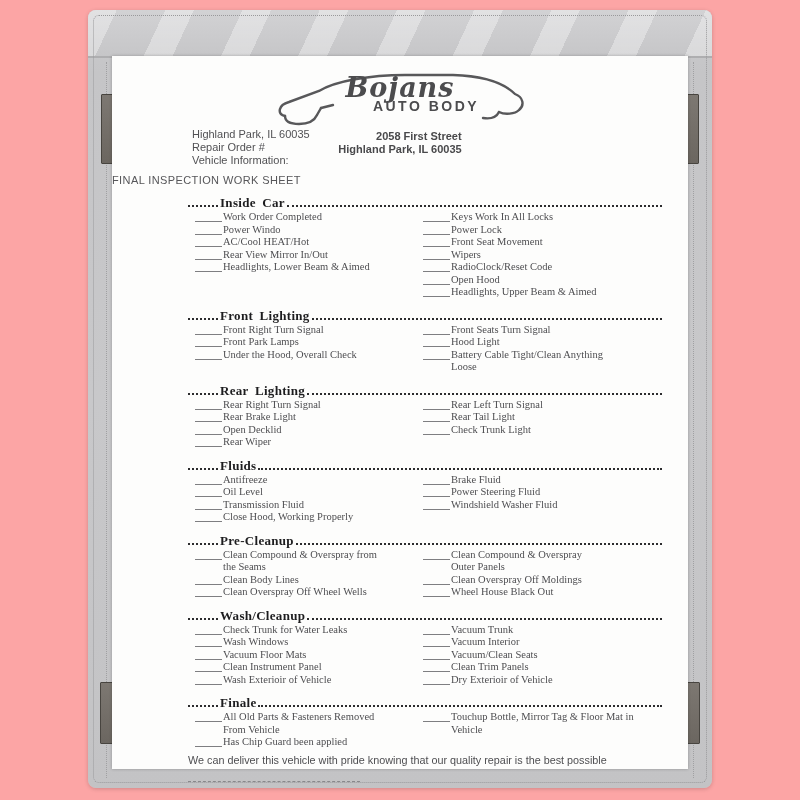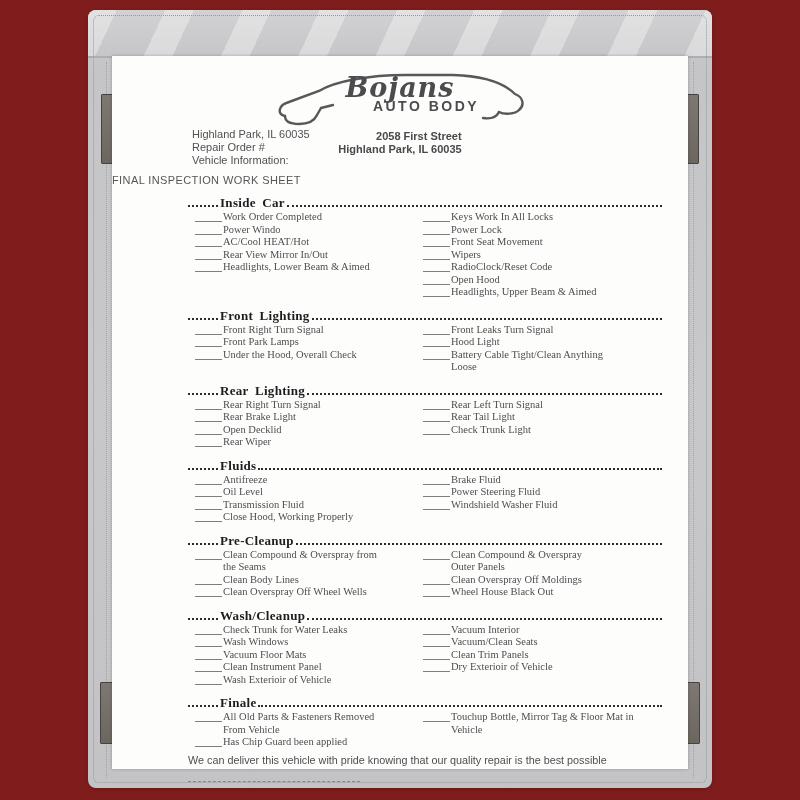--- a/index.html
+++ b/index.html
@@ -1,16 +1,16 @@
 <!DOCTYPE html>
 <html><head>
 <meta charset="utf-8">
 <style>
   html,body{margin:0;padding:0;background:#ffffff;}
-  .scene{position:relative;width:800px;height:800px;background:#7f1d1d;overflow:hidden;
+  .scene{position:relative;width:800px;height:800px;background:#fca5a5;overflow:hidden;
          font-family:"Liberation Sans",sans-serif;}
   
   .sleeve{position:absolute;left:88px;top:10px;width:624px;height:778px;
           background:linear-gradient(180deg,#cbcbcd 0%,#c5c5c7 8%,#c8c8ca 50%,#c3c3c5 100%);
           border-radius:8px;box-shadow:0 1px 4px rgba(0,0,0,.18);}
   .flap{position:absolute;left:0;top:0;width:624px;height:46px;border-radius:8px 8px 0 0;
         background:repeating-linear-gradient(115deg,rgba(255,255,255,.35) 0 26px,rgba(255,255,255,0) 26px 70px),
                    linear-gradient(180deg,#d2d2d4,#c6c6c8);
         border-bottom:2px solid #aeaeb0;}
   .stitch{position:absolute;left:5px;top:5px;right:5px;bottom:5px;
@@ -180,21 +180,21 @@
                     <span class="lbl">Front Park Lamps</span>
                   </li>
                   <li class="item">
                     <span class="blank"></span>
                     <span class="lbl">Under the Hood, Overall Check</span>
                   </li>
                 </ul>
                 <ul class="col right">
                   <li class="item">
                     <span class="blank"></span>
-                    <span class="lbl">Front Leaks Turn Signal</span>
+                    <span class="lbl">Front Seats Turn Signal</span>
                   </li>
                   <li class="item">
                     <span class="blank"></span>
                     <span class="lbl">Hood Light</span>
                   </li>
                   <li class="item">
                     <span class="blank"></span>
                     <span class="lbl">Battery Cable Tight/Clean Anything
 Loose</span>
                   </li>
@@ -345,20 +345,24 @@
                   <li class="item">
                     <span class="blank"></span>
                     <span class="lbl">Clean Instrument Panel</span>
                   </li>
                   <li class="item">
                     <span class="blank"></span>
                     <span class="lbl">Wash Exterioir of Vehicle</span>
                   </li>
                 </ul>
                 <ul class="col right">
+                  <li class="item">
+                    <span class="blank"></span>
+                    <span class="lbl">Vacuum Trunk</span>
+                  </li>
                   <li class="item">
                     <span class="blank"></span>
                     <span class="lbl">Vacuum Interior</span>
                   </li>
                   <li class="item">
                     <span class="blank"></span>
                     <span class="lbl">Vacuum/Clean Seats</span>
                   </li>
                   <li class="item">
                     <span class="blank"></span>

